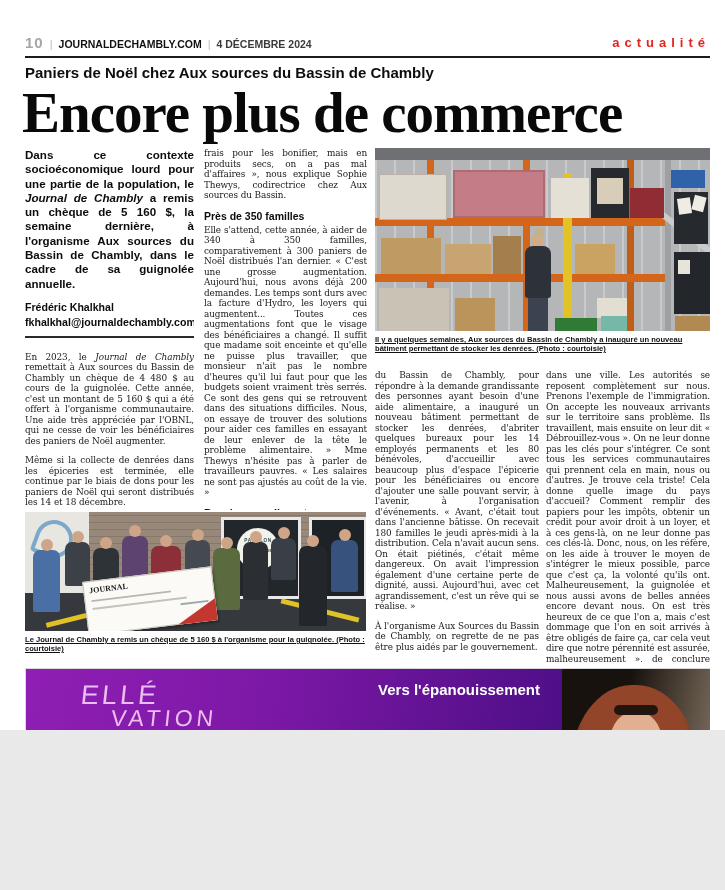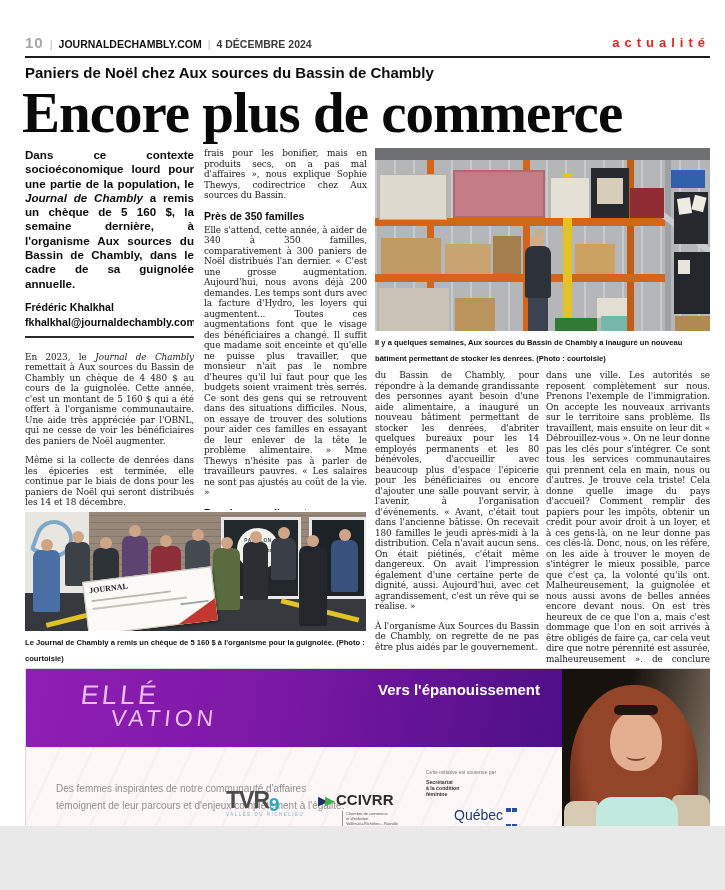--- a/index.html
+++ b/index.html
@@ -1,16 +1,16 @@
 <!DOCTYPE html>
 <html lang="fr"><head>
 <meta charset="utf-8">
 <style>
   html,body{margin:0;padding:0;background:#e9e9e9;}
-  #page{position:relative;width:725px;height:826px;background:#ffffff;margin:0 auto;
+  #page{position:relative;width:725px;height:730px;background:#ffffff;margin:0 auto;
         font-family:"Liberation Sans",sans-serif;overflow:hidden;}
   
   #masthead{position:absolute;left:25px;top:34px;width:685px;height:20px;}
   .pg-num{font-weight:900;font-size:15px;color:#a6a6a6;letter-spacing:1px;}
   .mast-sep{color:#bbb;font-weight:400;font-size:11px;margin:0 6px;}
   .mast-site{font-weight:800;font-size:10.5px;color:#111;}
   .mast-date{font-weight:700;font-size:10.5px;color:#3a3a3a;}
   .section-tag{position:absolute;right:0;top:1px;color:#e3241e;font-weight:800;
                font-size:13px;letter-spacing:5px;}
   #mast-rule{position:absolute;left:25px;top:56px;width:685px;height:2px;background:#1c1c1c;}
@@ -24,21 +24,21 @@
   #col1{left:25px;width:169px;height:363px;}
   #col2{left:204px;width:163px;height:362px;}
   #col3{left:375px;width:164px;height:292px;top:370px;}
   #col4{left:546px;width:164px;height:292px;top:370px;}
   .lead{font-weight:800;font-size:11.6px;line-height:14.3px;text-align:justify;color:#0c0c0c;margin:0 0 10px 0;}
   .byline{font-weight:800;font-size:10.6px;line-height:13px;color:#0c0c0c;margin:2px 0 0 0;}
   .byline-rule{width:100%;height:2px;background:#2a2a2a;margin:7px 0 14px 0;}
   .body{font-family:"DejaVu Serif",serif;font-size:8.9px;line-height:10.5px;
         text-align:justify;color:#1a1a1a;margin:0 0 9px 0;letter-spacing:-0.1px;}
   .subhead{font-weight:800;font-size:10.5px;color:#0c0c0c;margin:2px 0 3px 0;}
-  .caption{position:absolute;font-weight:700;font-size:7.6px;line-height:16px;color:#111;}
+  .caption{position:absolute;font-weight:700;font-size:7.6px;line-height:9px;color:#111;text-decoration:underline;}
   
   .photo{position:absolute;overflow:hidden;}
   #photo-warehouse{left:375px;top:148px;width:335px;height:183px;background:#b4b6b8;}
   #photo-warehouse .siding{position:absolute;inset:0;
      background:repeating-linear-gradient(90deg,rgba(255,255,255,.28) 0 2px,transparent 2px 19px);}
   .ph{position:absolute;}
   
   #photo-cheque{left:25px;top:512px;width:341px;height:119px;
      background:linear-gradient(#97887a 0 68%,#35383c 68% 100%);}
   #photo-cheque .bricks{position:absolute;left:0;top:0;width:100%;height:68%;

